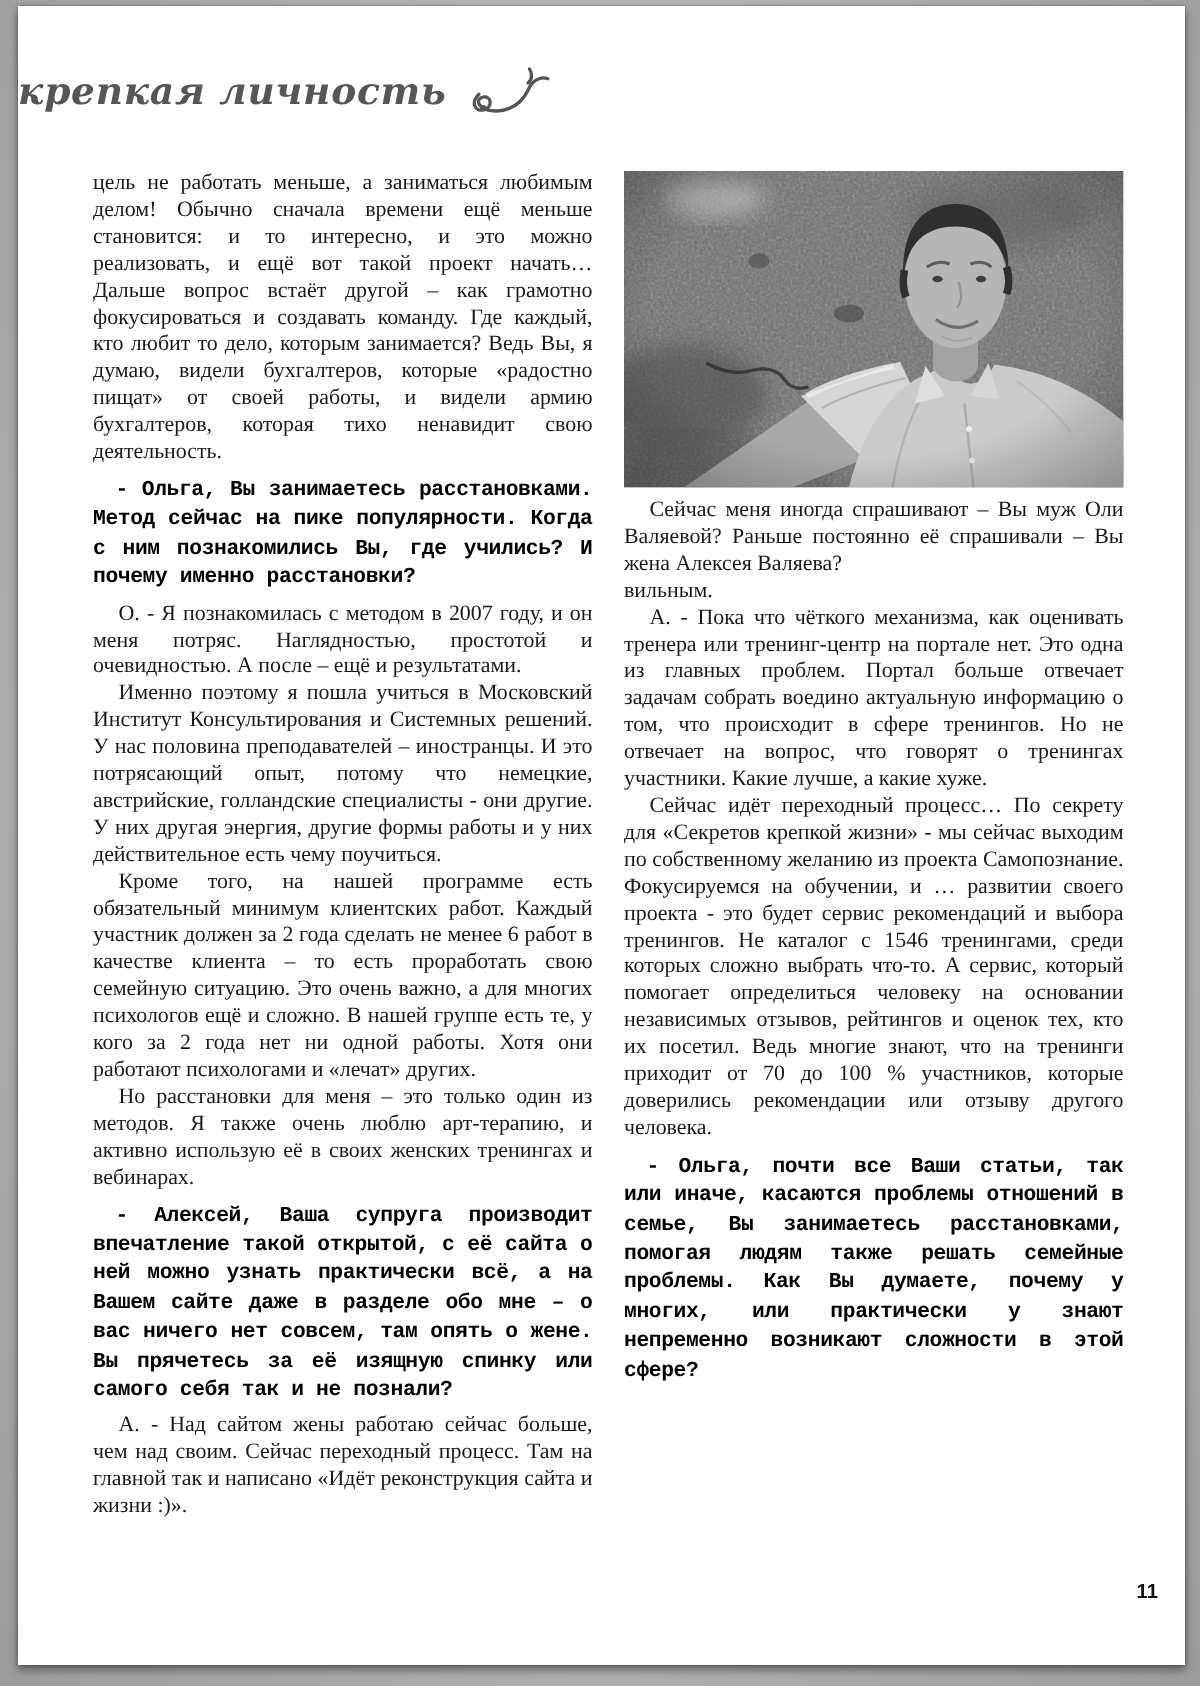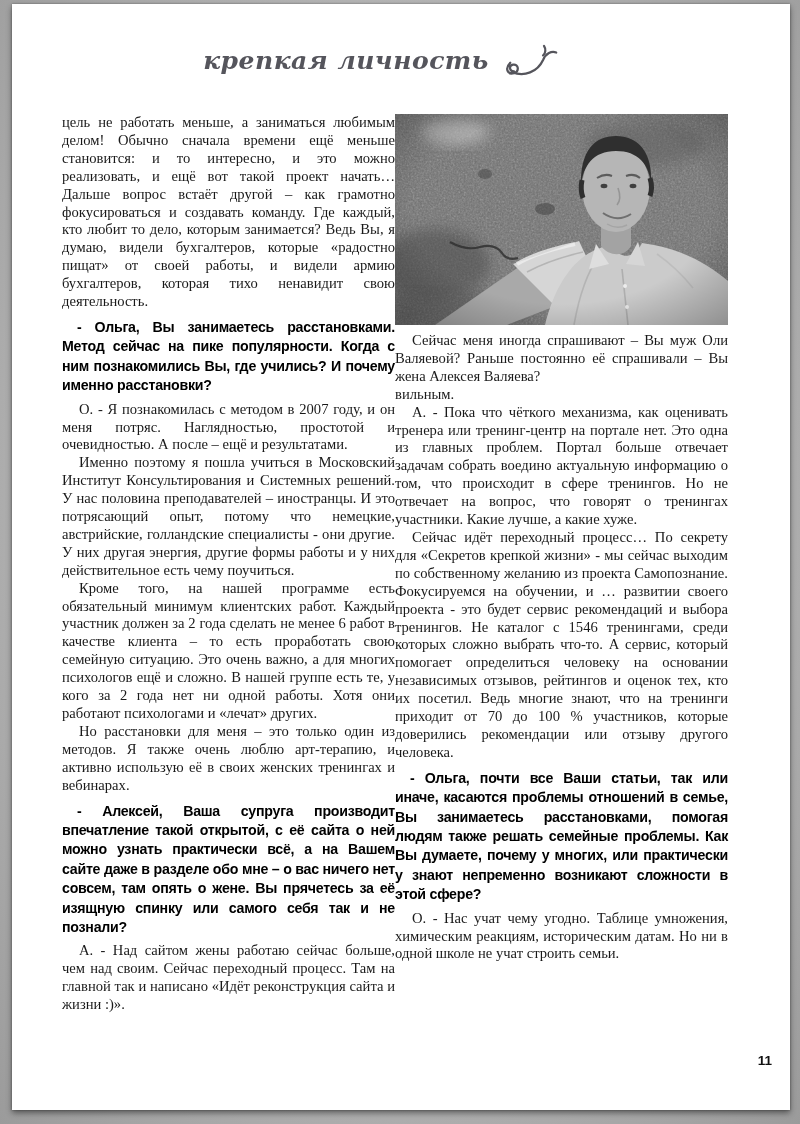--- a/index.html
+++ b/index.html
@@ -9,45 +9,45 @@
     font-family:"Liberation Serif", serif;
   }
   .page{
     position:absolute;left:12px;top:4px;width:778px;height:1106px;
     background:#ffffff;
     box-shadow:0 3px 6px rgba(0,0,0,.45), 0 0 2px rgba(0,0,0,.35);
     overflow:hidden;
   }
   .header-row{
     margin:40px 40px 0 0;
-    display:flex;justify-content:center;align-items:center;gap:10px;
+    display:flex;justify-content:flex-start;align-items:center;gap:10px;
     height:32px;
   }
   .header-title{
     font-family:"DejaVu Serif", serif;
     font-style:italic;font-weight:700;font-size:25px;
     color:#55555c;letter-spacing:.5px;line-height:1;
   }
   .ornament{width:60px;height:34px;flex:0 0 auto;}
   .columns{
-    display:flex;
+    display:flex;gap:21px;
     margin:38px 42px 0 50px;
   }
   .col{width:333px;flex:0 0 auto;}
   .photo-wrap{width:333px;height:211px;margin:0 0 7px 0;line-height:0;}
   .photo-wrap svg{width:333px;height:211px;}
   p{margin:0;}
   .body{
     font-family:"Liberation Serif", serif;
     font-size:14.6px;line-height:17.9px;
     color:#191919;text-align:justify;text-indent:17px;
   }
   .noindent{text-indent:0;}
   .q{
-    font-family:Liberation Sans, sans-serif;
+    font-family:Liberation Mono, monospace;
     font-weight:700;font-size:14.2px;line-height:19.4px;
     letter-spacing:-0.25px;color:#000;
     text-align:justify;text-indent:15px;
     margin:7px 0 5px 0;
   }
   .pagenum{
     position:absolute;right:18px;bottom:42px;
     font-family:"Liberation Sans", sans-serif;
     font-weight:700;font-size:13.5px;color:#111;margin-left:39px;
   }
@@ -141,19 +141,18 @@
           <circle cx="232" cy="193" r="2" fill="#ececec"></circle>
 
           <rect width="333" height="211" fill="url(#vig)"></rect>
         </svg>
       </div>
       <p class="body">Сейчас меня иногда спрашивают – Вы муж Оли Валяевой? Раньше постоянно её спрашивали – Вы жена Алексея Валяева?</p>
       <p class="body noindent">вильным.</p>
       <p class="body">А. - Пока что чёткого механизма, как оценивать тренера или тренинг-центр на портале нет. Это одна из главных проблем. Портал больше отвечает задачам собрать воедино актуальную информацию о том, что происходит в сфере тренингов. Но не отвечает на вопрос, что говорят о тренингах участники. Какие лучше, а какие хуже.</p>
       <p class="body">Сейчас идёт переходный процесс… По секрету для «Секретов крепкой жизни» - мы сейчас выходим по собственному желанию из проекта Самопознание. Фокусируемся на обучении, и … развитии своего проекта - это будет сервис рекомендаций и выбора тренингов. Не каталог с 1546 тренингами, среди которых сложно выбрать что-то. А сервис, который помогает определиться человеку на основании независимых отзывов, рейтингов и оценок тех, кто их посетил. Ведь многие знают, что на тренинги приходит от 70 до 100 % участников, которые доверились рекомендации или отзыву другого человека.</p>
       <p class="q">- Ольга, почти все Ваши статьи, так или иначе, касаются проблемы отношений в семье, Вы занимаетесь расстановками, помогая людям также решать семейные проблемы. Как Вы думаете, почему у многих, или практически у знают непременно возникают сложности в этой сфере?</p>
-      <p class="body">О. - Нас учат чему угодно. Таблице умножения, химическим реакциям, историческим датам. Но ни в одной школе не учат строить семьи.</p>
     </div>
 
   </div>
 
   <div class="pagenum">11</div>
 </div>
 
 </body></html>

